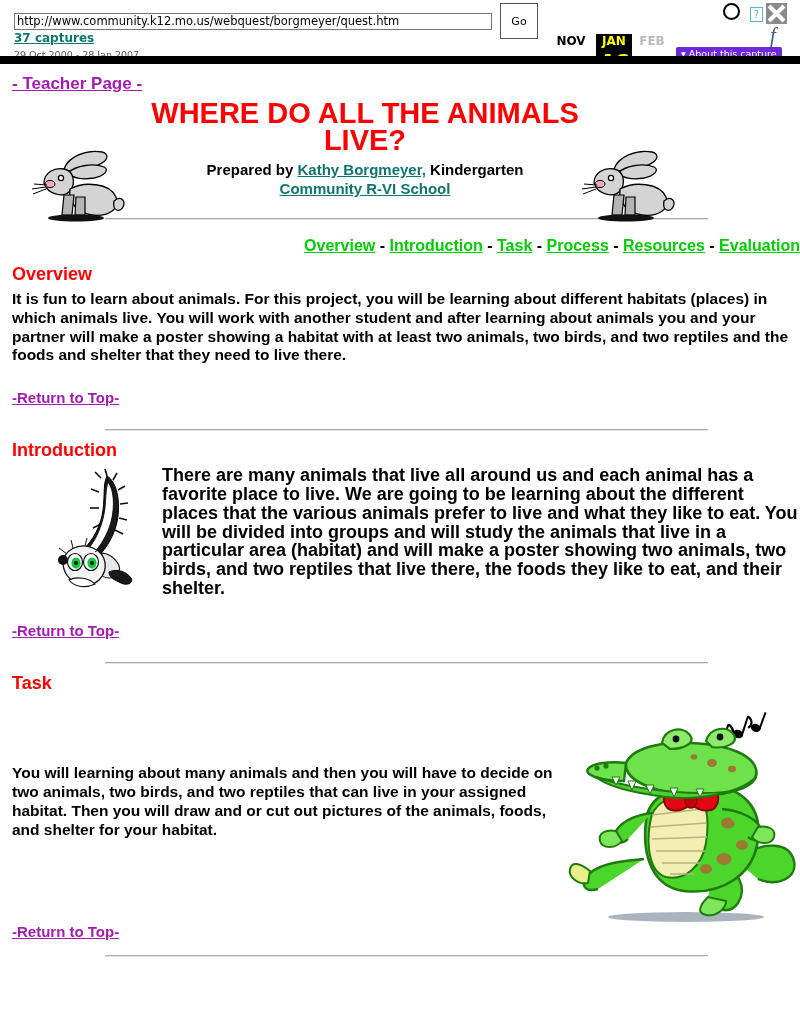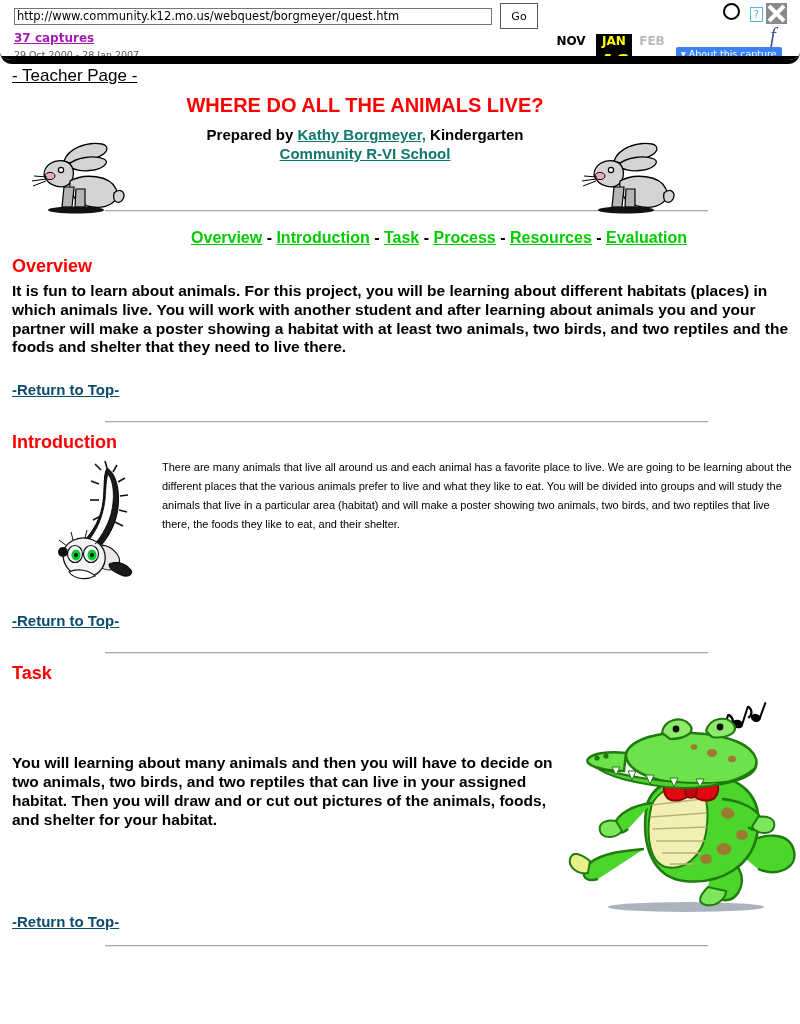--- a/index.html
+++ b/index.html
@@ -18,21 +18,20 @@
 
   
   #wayback-bar {
     position: relative;
     width: 800px;
     height: 64px;
     background: #ffffff;
     border-bottom: 4px solid #000000;
     box-sizing: border-box;
     overflow: hidden;
-    border-radius: 12px;
   }
   #wayback-bar::after{
     content:"";
     position:absolute;
     left:0; right:0; bottom:0;
     height:4px;
     background:#000;
   }
   .wb-urlrow {
     position: absolute;
@@ -50,40 +49,40 @@
     color: #000;
     font-family: "DejaVu Sans", sans-serif;
     font-size: 11.5px;
     padding: 0 2px;
     box-sizing: border-box;
     outline: none;
   }
   .wb-go {
     margin-left: 8px;
     width: 38px;
-    height: 26px;
+    height: 36px;
     line-height: 15px;
     font-size: 11px;
     font-family: "DejaVu Sans", sans-serif;
     background: #ffffff;
     border: 1px solid #555;
     color: #000;
     text-align: center;
     cursor: pointer;
     box-sizing: border-box;
     padding: 0;
   }
   .wb-captures {
     position: absolute;
     left: 14px;
     top: 31px;
     font-family: "DejaVu Sans", sans-serif;
     font-size: 12px;
     font-weight: bold;
-    color: #a21caf;
+    color: #0f766e;
     text-decoration: underline;
     cursor: pointer;
   }
   .wb-daterange {
     position: absolute;
     left: 14px;
     top: 49px;
     font-family: "DejaVu Sans", sans-serif;
     font-size: 9.5px;
     color: #555555;
@@ -166,63 +165,63 @@
     line-height: 20px;
     color: #3b5998;
     font-style: italic;
     cursor: pointer;
   }
   .wb-about {
     position: absolute;
     left: 676px;
     top: 47px;
     height: 14px;
-    background: #3b82f6;
+    background: #6d28d9;
     color: #ffffff;
     font-family: "DejaVu Sans", sans-serif;
     font-size: 9.5px;
     line-height: 14px;
     padding: 0 5px;
     border-radius: 2px;
     white-space: nowrap;
     cursor: pointer;
   }
   .wb-about u { text-decoration: underline; }
 
   
   #content {
     position: relative;
     padding: 0;
     font-family: "Liberation Sans", sans-serif;
   }
   .teacher-link {
     display: inline-block;
-    margin: 2px 0 0 12px;
+    margin: 10px 0 0 12px;
     font-size: 17px;
-    font-weight: normal;
-    color: #000000;
+    font-weight: bold;
+    color: #a21caf;
     text-decoration: underline;
     cursor: pointer;
   }
 
   .title-block {
     position: relative;
     margin-top: 6px;
     height: 118px;
   }
   .title-center {
     position: absolute;
     left: 150px;
     width: 430px;
     top: 0;
     text-align: center;
   }
   .main-title {
     color: #ff0000;
-    font-size: 20px;
+    font-size: 29px;
     font-weight: bold;
     line-height: 27px;
     margin: 0;
     letter-spacing: 0px;
   }
   .prepared {
     margin-top: 6px;
     font-size: 15px;
     font-weight: bold;
     color: #000000;
@@ -243,21 +242,21 @@
     border: none;
     border-top: 1px solid #a8a8a8;
     border-bottom: 1px solid #e6e6e6;
     height: 0;
     margin: 0;
     width: 603px;
     margin-left: 105px;
   }
 
   .navlinks {
-    text-align: center;
+    text-align: right;
     padding-left: 78px;
     margin-top: 17px;
     font-size: 16px;
     font-weight: bold;
     color: #000;
   }
   .navlinks a {
     color: #00cc00;
     text-decoration: underline;
     cursor: pointer;
@@ -277,35 +276,35 @@
     font-weight: bold;
     line-height: 18.8px;
     color: #000000;
     margin: 0 0 0 12px;
   }
   .return-top {
     display: inline-block;
     margin: 24px 0 0 12px;
     font-size: 15px;
     font-weight: bold;
-    color: #0c4a6e;
+    color: #a21caf;
     text-decoration: underline;
     cursor: pointer;
     text-align: center;
   }
 
   .intro-row {
     position: relative;
     min-height: 130px;
   }
   .intro-img { position: absolute; left: 55px; top: 2px; }
   .intro-text {
     margin-left: 162px;
-    font-size: 11px;
-    font-weight: normal;
+    font-size: 18px;
+    font-weight: bold;
     line-height: 18.8px;
   }
 
   .task-row { position: relative; min-height: 200px; }
   .task-text {
     margin-left: 12px;
     width: 560px;
     font-size: 15.5px;
     font-weight: bold;
     line-height: 19px;

